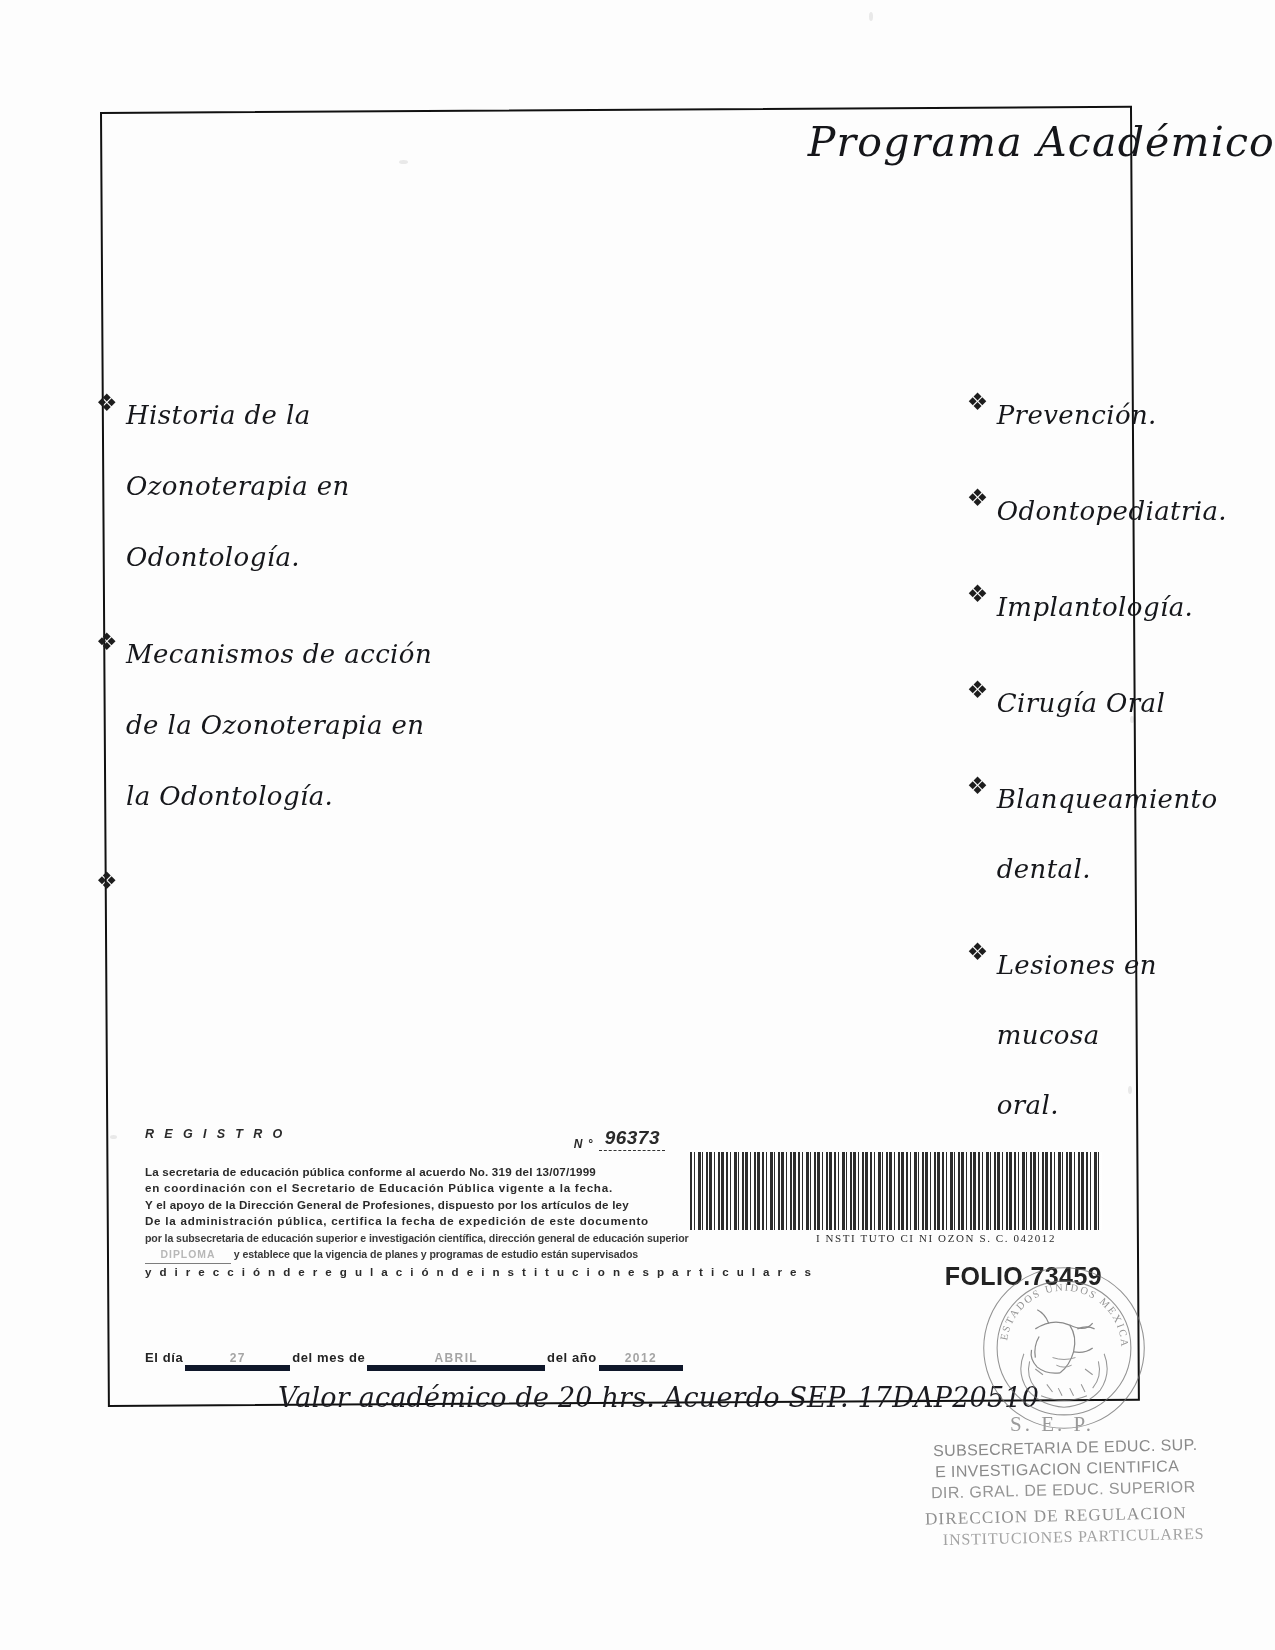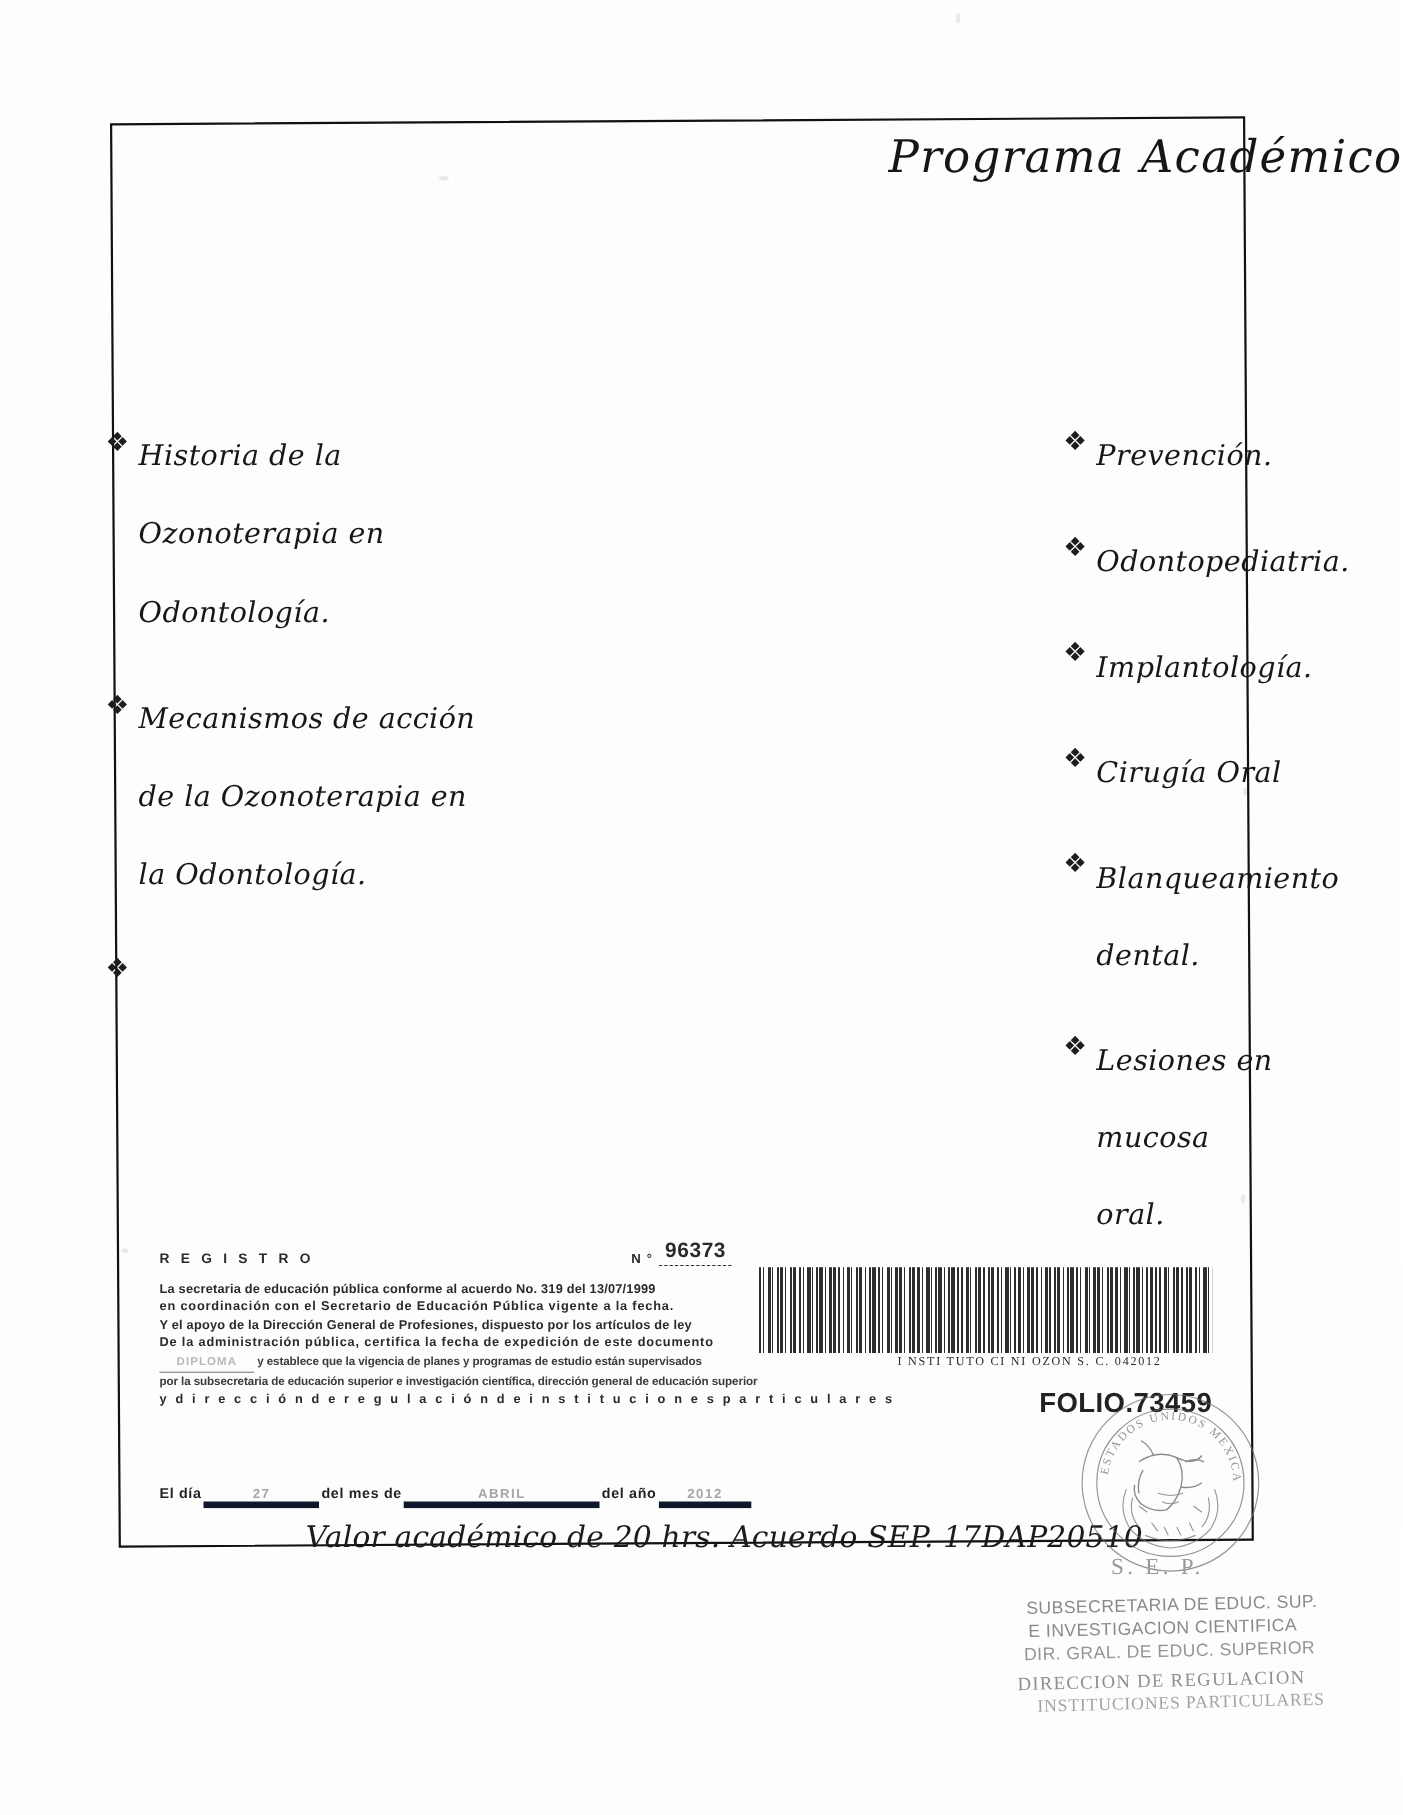--- a/index.html
+++ b/index.html
@@ -103,24 +103,24 @@
     position: absolute;
     left: 145px;
     top: 1127px;
     width: 520px;
     font-family: "Liberation Sans", sans-serif;
     color: #2a2a2a;
   }
   .registro-head {
     display: flex;
     justify-content: space-between;
-    align-items: flex-end;
     font-size: 12.5px;
     font-weight: bold;
     letter-spacing: 3.4px;
+    font-style: italic;
   }
   .registro-num {
     display: flex;
     align-items: flex-end;
     gap: 5px;
     letter-spacing: 0;
   }
   .registro-num .n-label { letter-spacing: 1px; font-size: 12px; }
   .registro-num .n-value {
     font-size: 19px;
@@ -261,21 +261,21 @@
     font-family: "Liberation Sans", sans-serif;
     color: #8d8d8d;
     text-align: left;
   }
   .sep-abbr {
     font-family: "Liberation Serif", serif;
     font-size: 21px;
     letter-spacing: 3px;
     color: #9a9a9a;
     padding-left: 105px;
-    margin-bottom: 16px;
+    margin-bottom: 4px;
   }
   .sep-l {
     font-size: 16px;
     line-height: 21px;
     letter-spacing: .4px;
     white-space: nowrap;
     color: #8a8a8a;
     transform: rotate(-1.4deg);
     transform-origin: left center;
   }
@@ -370,25 +370,25 @@
     <span class="registro-num">
       <span class="n-label">N °</span>
       <span class="n-value">96373</span>
     </span>
   </div>
   <div class="registro-lines">
     <div class="rl">La secretaria de educación pública conforme al acuerdo No. 319 del 13/07/1999</div>
     <div class="rl wide">en coordinación con el Secretario de Educación Pública vigente a la fecha.</div>
     <div class="rl">Y el apoyo de la Dirección General de Profesiones, dispuesto por los artículos de ley</div>
     <div class="rl wide">De la administración pública, certifica la fecha de expedición de este documento</div>
+    <div class="rl small">por la subsecretaria de educación superior e investigación científica, dirección general de educación superior</div>
     <div class="rl small">
       <span class="diploma-blank">DIPLOMA</span>
       <span>y establece que la vigencia de planes y programas de estudio están supervisados</span>
     </div>
-    <div class="rl small">por la subsecretaria de educación superior e investigación científica, dirección general de educación superior</div>
     <div class="rl spread">y   d i r e c c i ó n   d e   r e g u l a c i ó n   d e   i n s t i t u c i o n e s   p a r t i c u l a r e s</div>
   </div>
 </div>
 
 <div class="date-line">
   <span class="dlabel">El día</span>
   <span class="fill dia">27</span>
   <span class="dlabel">del mes de</span>
   <span class="fill mes">ABRIL</span>
   <span class="dlabel">del año</span>

